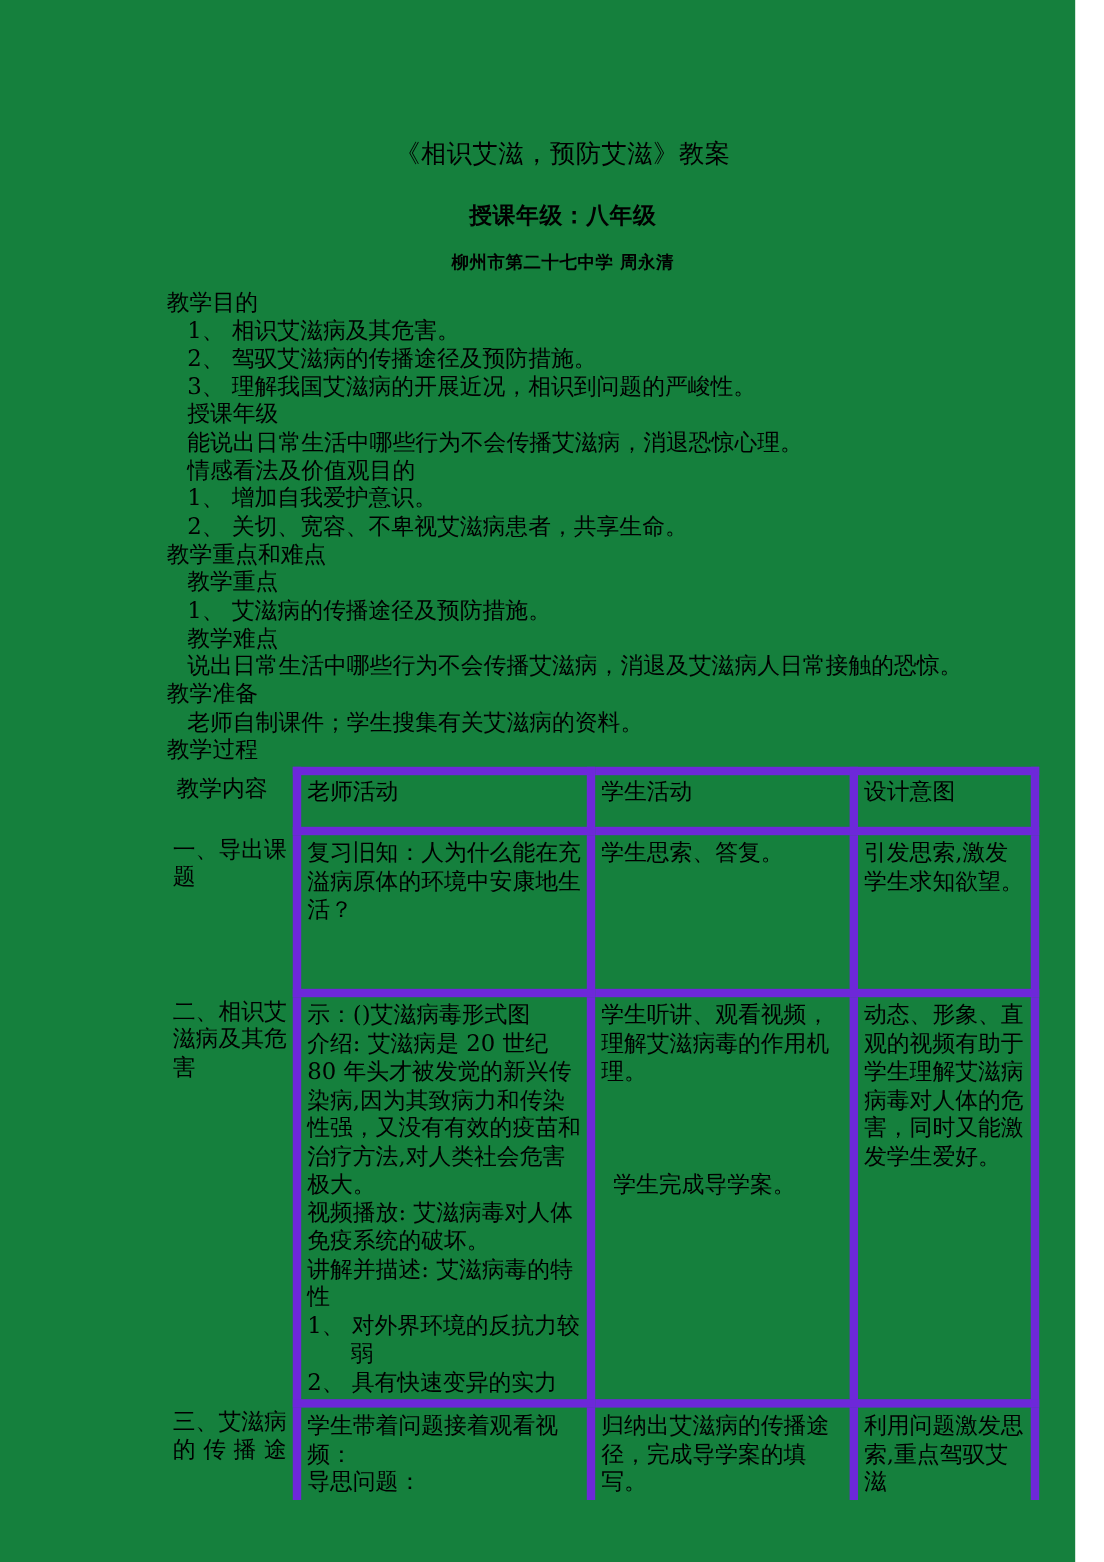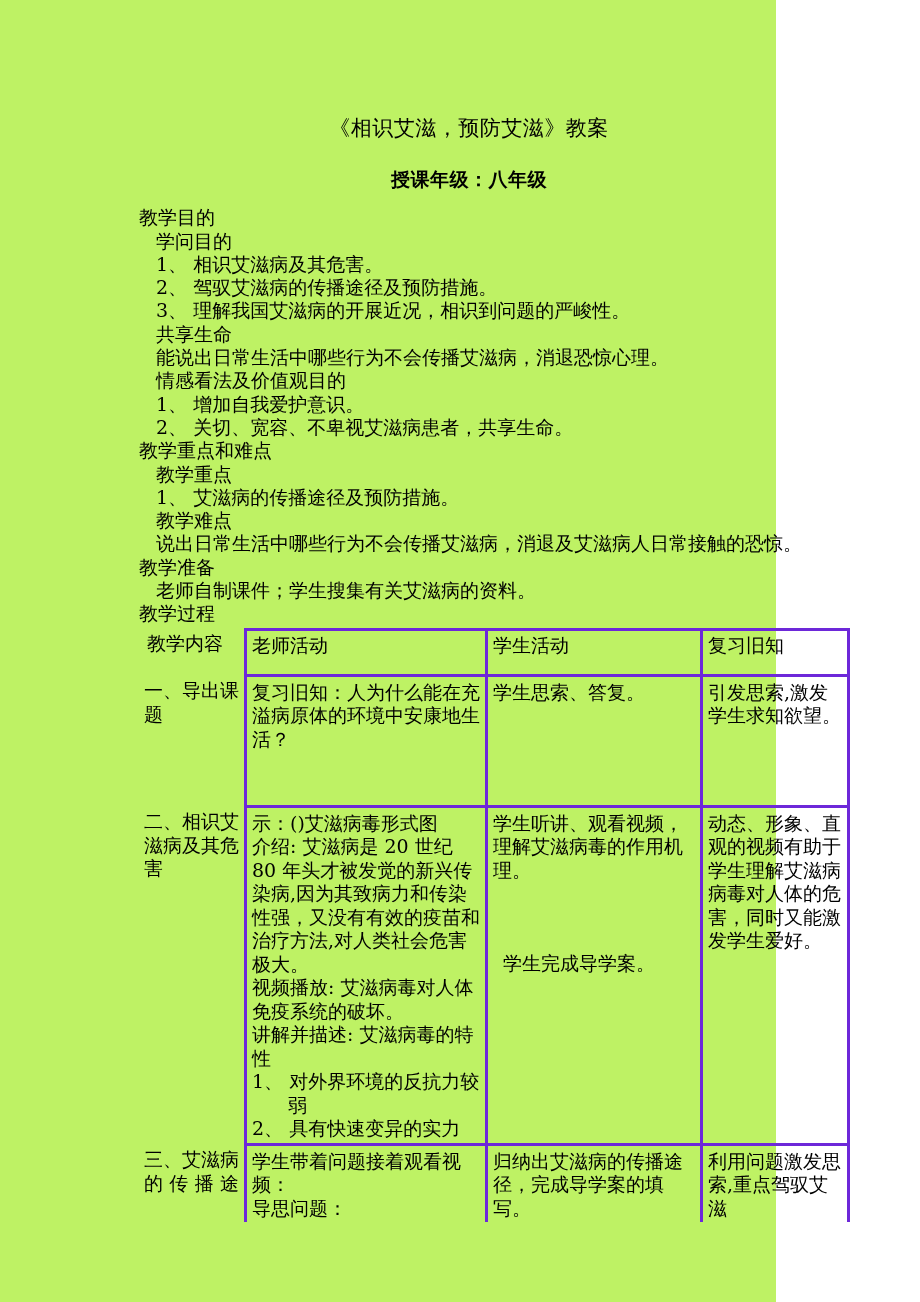--- a/index.html
+++ b/index.html
@@ -10,23 +10,23 @@
   body {
     width: 920px;
     height: 1302px;
     font-family: "DejaVu Serif", "Liberation Serif", serif;
     color: #000000;
     overflow: hidden;
     position: relative;
   }
   .page {
     position: relative;
-    width: 776px;
+    width: 896px;
     height: 1302px;
-    background: #bef264;
+    background: #15803d;
     text-decoration: underline;
   }
   .content {
     position: absolute;
     left: 139px;
     top: 0;
     width: 660px;
   }
 
   
@@ -72,21 +72,21 @@
     border-collapse: collapse;
     width: 658px;
     table-layout: fixed;
     margin-top: 2px;
     font-size: 19px;
   }
   table.proc td {
     vertical-align: top;
     padding: 4px 5px 2px 5px;
     line-height: 23.5px;
-    border: 3px solid #6d28d9;
+    border: 7px solid #6d28d9;
   }
   .c1 { width: 92px; }
   .c2 { width: 228px; }
   .c3 { width: 202px; margin-left: 40px; }
   .c4 { width: 134px; }
 
   
   tr.hdr td { height: 38px; padding-top: 3px; }
   tr.hdr td.c1 {
     border: none;
@@ -107,28 +107,28 @@
   }
 </style>
 </head>
 <body>
 
 <div class="page">
   <div class="content">
 
     <div class="doc-title">《相识艾滋，预防艾滋》教案</div>
     <div class="subtitle">授课年级：八年级</div>
+    <div class="byline">柳州市第二十七中学   周永清</div>
 
     <div class="sec" style="margin-top:13px;">
       <div class="p ind0">教学目的</div>
-      <div class="p ind1">学问目的</div>
       <div class="p ind1">1、 相识艾滋病及其危害。</div>
       <div class="p ind1">2、 驾驭艾滋病的传播途径及预防措施。</div>
       <div class="p ind1">3、 理解我国艾滋病的开展近况，相识到问题的严峻性。</div>
-      <div class="p ind1">共享生命</div>
+      <div class="p ind1">授课年级</div>
       <div class="p ind1">能说出日常生活中哪些行为不会传播艾滋病，消退恐惊心理。</div>
       <div class="p ind1">情感看法及价值观目的</div>
       <div class="p ind1">1、 增加自我爱护意识。</div>
       <div class="p ind1">2、 关切、宽容、不卑视艾滋病患者，共享生命。</div>
     </div>
 
     <div class="sec" style="margin-top:0px;">
       <div class="p ind0">教学重点和难点</div>
       <div class="p ind1">教学重点</div>
       <div class="p ind1">1、 艾滋病的传播途径及预防措施。</div>
@@ -144,21 +144,21 @@
     <div class="sec" style="margin-top:0px;">
       <div class="p ind0">教学过程</div>
     </div>
 
     <table class="proc">
       <tbody>
           <tr class="hdr">
         <td class="c1">教学内容</td>
         <td class="c2">老师活动</td>
         <td class="c3">学生活动</td>
-        <td class="c4">复习旧知</td>
+        <td class="c4">设计意图</td>
       </tr>
 
       <tr>
         <td class="c1 col1cell" style="border:none;border-left:none;">
           <div class="just">一、导出课题</div>
         </td>
         <td class="c2" style="height:122px;">复习旧知：人为什么能在充溢病原体的环境中安康地生活？</td>
         <td class="c3">学生思索、答复。</td>
         <td class="c4">引发思索,激发学生求知欲望。</td>
       </tr>

